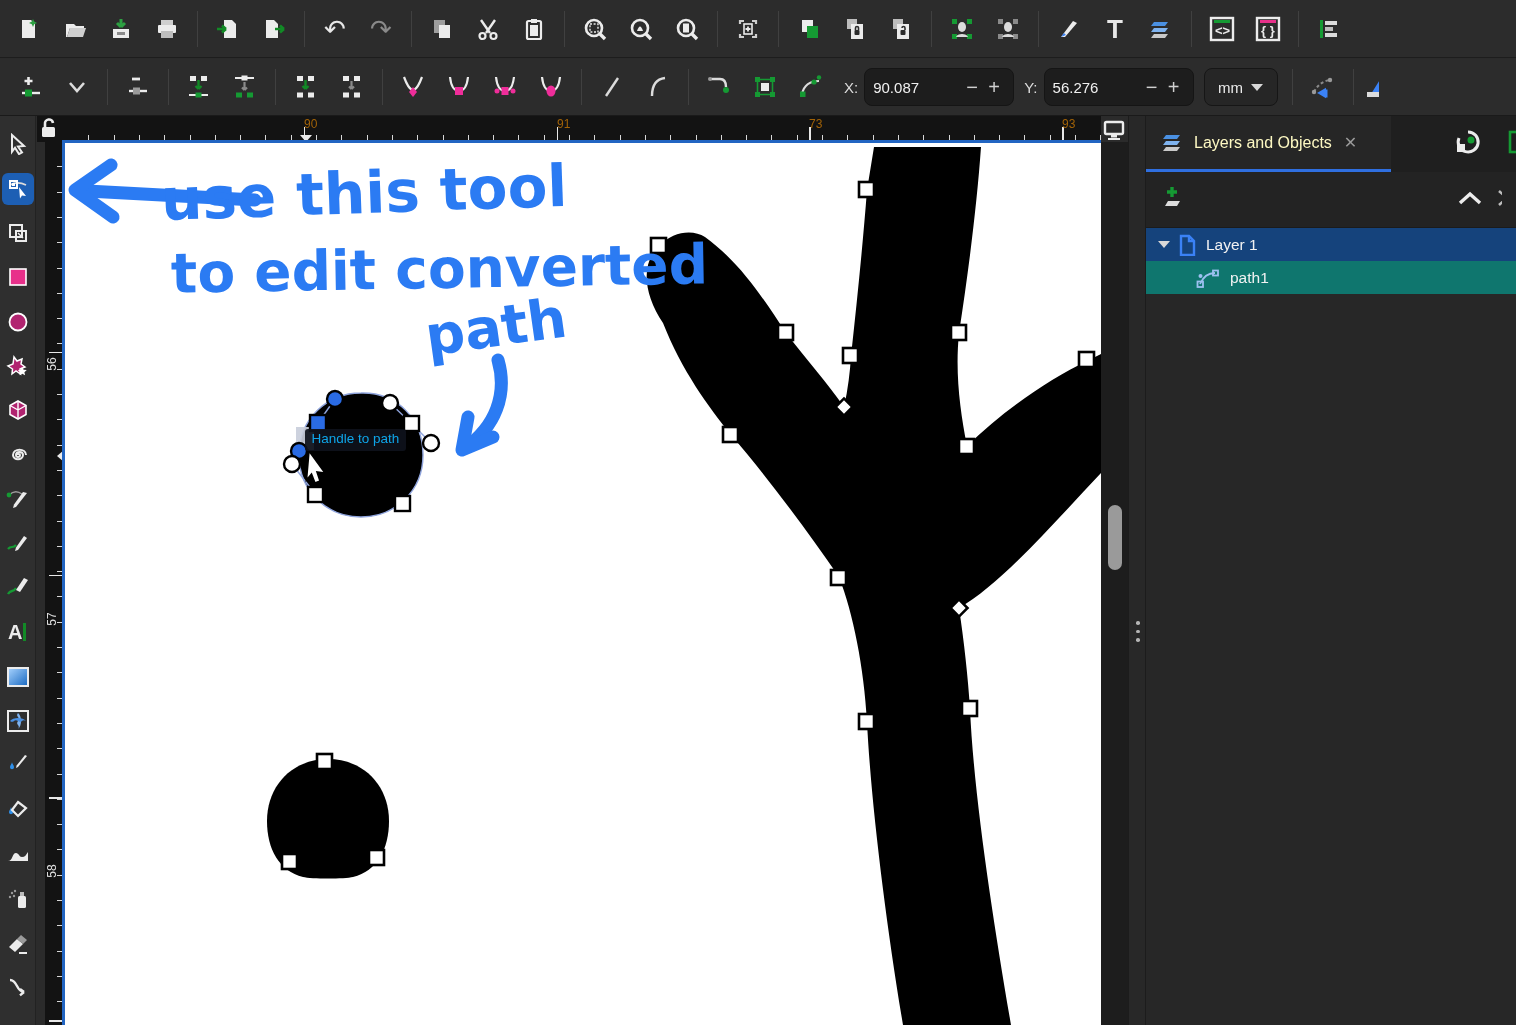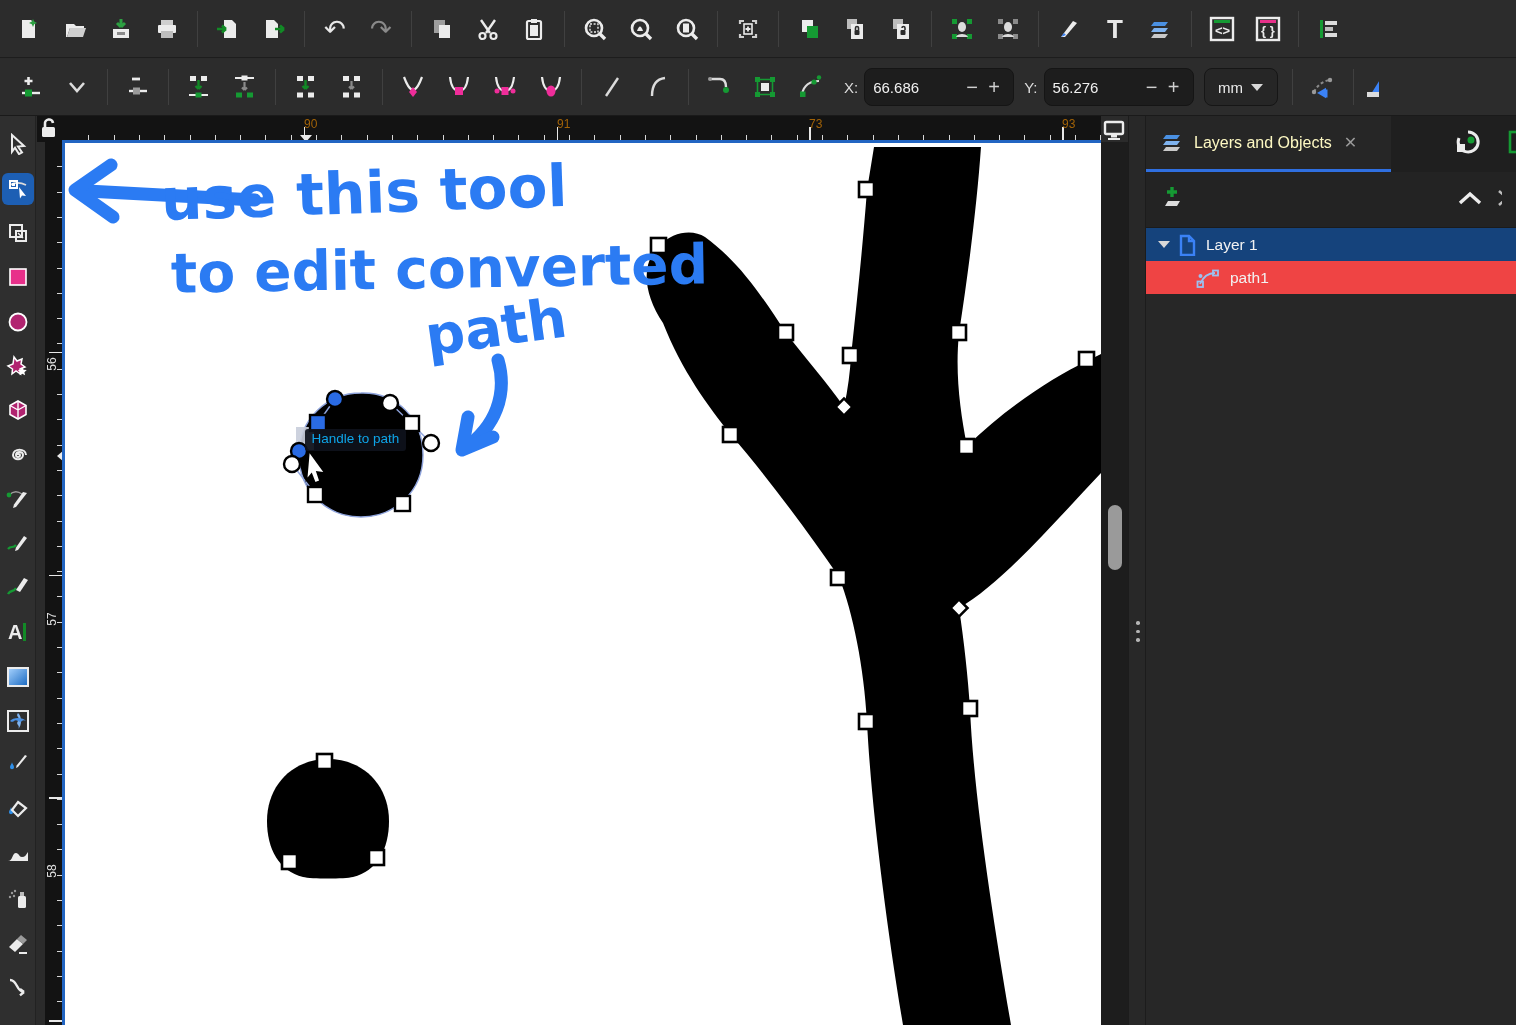--- a/index.html
+++ b/index.html
@@ -82,21 +82,21 @@
   #tabbar { position:absolute; left:0; top:0; width:370px; height:56px; background:#1f1f1f;
             display:flex; align-items:center; }
   #tab-layers { height:56px; display:flex; align-items:center; gap:10px; padding:0 14px 0 14px;
                 background:#262626; border-bottom:3px solid #2f6fe0; width:245px; }
   #tab-layers .title { font-size:16px; color:#fef9c3; }
   #tab-close { color:#9a9a9a; font-size:16px; margin-left:2px; }
   #panel-toolbar { position:absolute; left:0; top:56px; width:370px; height:56px; background:#232323;
                    border-bottom:1px solid #1b1b1b; display:flex; align-items:center; padding:0 14px; }
   .prow { position:absolute; left:0; width:370px; height:33px; display:flex; align-items:center; }
   #row-layer { top:112px; background:#15437c; }
-  #row-path  { top:145px; background:#ef4444; }
+  #row-path  { top:145px; background:#0f766e; }
   .prow .name { font-size:15.5px; color:#f2f2f2; margin-left:10px; }
   .expander { width:0; height:0; border-left:6px solid transparent; border-right:6px solid transparent;
               border-top:7px solid #d8d8d8; margin:0 8px 0 12px; }
 </style>
 </head>
 <body>
 
 <div id="main-toolbar" class="abs">
   <div class="tbtn">
       <svg width="24" height="24">
@@ -400,21 +400,21 @@
   <div class="tbtn">
       <svg width="26" height="26">
         <path d="M4 20c2-9 8-13 17-13" stroke="#dcdcdc" stroke-width="2.2" fill="none"></path>
         <rect x="2" y="17.5" width="5.5" height="5.5" fill="#159a33"></rect>
         <circle cx="16" cy="8" r="2.6" fill="#159a33"></circle>
         <circle cx="21" cy="3.5" r="2.2" fill="#159a33"></circle>
       </svg>
     </div>
   <span class="coord-label">X:</span>
   <div class="spinbox">
-    <span class="val">66.686</span>
+    <span class="val">90.087</span>
     <span class="spin-btn">−</span>
     <span class="spin-btn">+</span>
   </div>
   <span class="coord-label">Y:</span>
   <div class="spinbox">
     <span class="val">56.276</span>
     <span class="spin-btn">−</span>
     <span class="spin-btn">+</span>
   </div>
   <div class="unit-dd">

